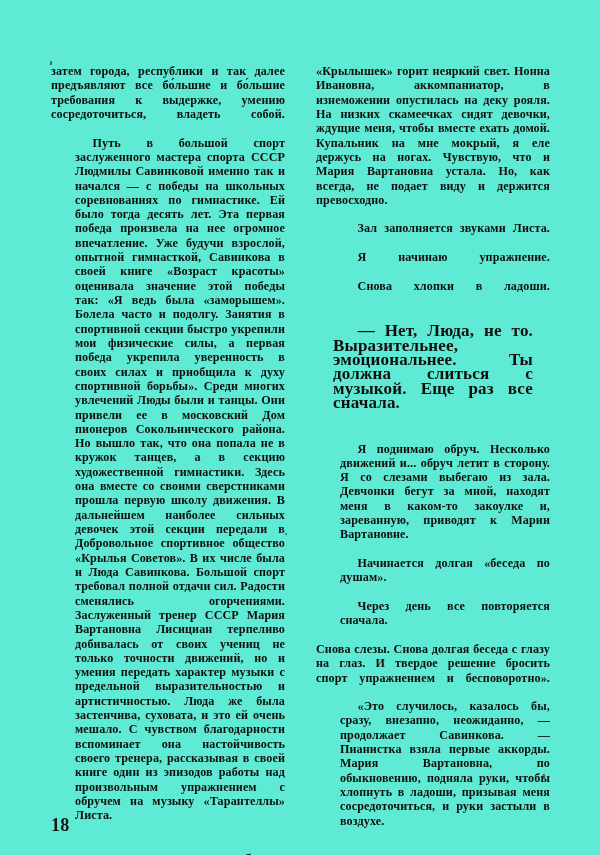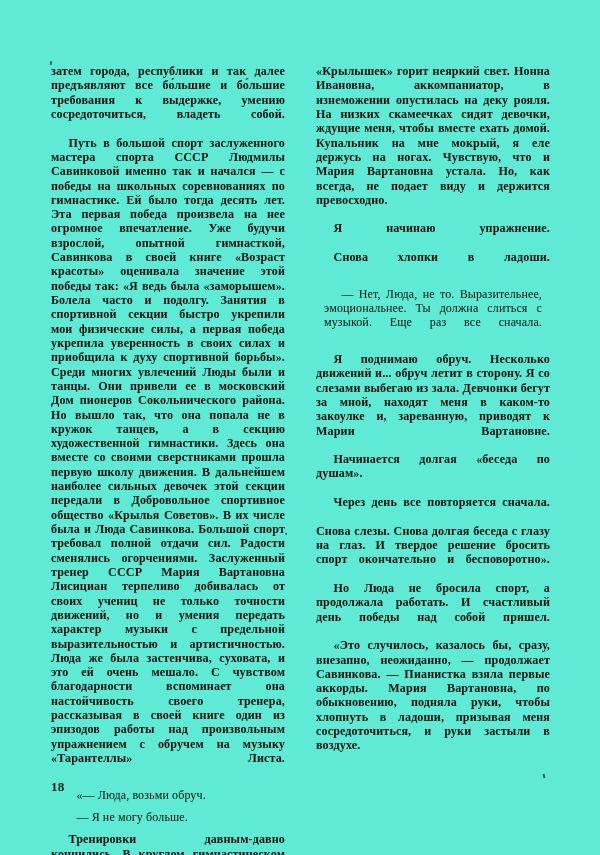--- a/index.html
+++ b/index.html
@@ -47,58 +47,59 @@
     text-justify: inter-word;
     color: #100f0d;
     font-weight: 600;
     letter-spacing: 0.01em;
     word-spacing: 0.02em;
     -webkit-font-smoothing: none;
   }
 
   .para.indent {
     text-indent: 1.45em;
+    margin-left: 24px;
   }
 
   
   .para::after {
     content: "";
     display: inline-block;
     width: 100%;
   }
 
   
   .dlg {
-    margin: 8px;
-    font-size: 12px;
+    margin: 17px;
+    font-size: 17px;
     line-height: 14.32px;
     text-align: left;
     text-indent: 1.45em;
     color: #100f0d;
-    font-weight: 400;
+    font-weight: 700;
     letter-spacing: 0.01em;
     white-space: nowrap;
   }
 
   .dlg.wrap {
     white-space: normal;
     text-align: justify;
   }
   .dlg.wrap::after {
     content: "";
     display: inline-block;
     width: 100%;
   }
 
   
   .folio {
     position: absolute;
     left: 51px;
-    top: 780px;
-    font-size: 13px;
+    top: 816px;
+    font-size: 18px;
     line-height: 1;
     font-weight: 600;
     color: #15140f;
     letter-spacing: 0.02em;
   }
 
   
   .speck {
     position: absolute;
     background: #3a3832;
@@ -142,28 +143,28 @@
     <div class="column" id="col-left">
         <p class="para">затем города, республики и так далее предъявляют все бо́льшие и бо́льшие требования к выдержке, умению сосредоточиться, владеть собой.</p>
         <p class="para indent">Путь в большой спорт заслуженного мастера спорта СССР Людмилы Савинковой именно так и начался — с победы на школьных соревнованиях по гимнастике. Ей было тогда десять лет. Эта первая победа произвела на нее огромное впечатление. Уже будучи взрослой, опытной гимнасткой, Савинкова в своей книге «Возраст красоты» оценивала значение этой победы так: «Я ведь была «заморышем». Болела часто и подолгу. Занятия в спортивной секции быстро укрепили мои физические силы, а первая победа укрепила уверенность в своих силах и приобщила к духу спортивной борьбы». Среди многих увлечений Люды были и танцы. Они привели ее в московский Дом пионеров Сокольнического района. Но вышло так, что она попала не в кружок танцев, а в секцию художественной гимнастики. Здесь она вместе со своими сверстниками прошла первую школу движения. В дальнейшем наиболее сильных девочек этой секции передали в Добровольное спортивное общество «Крылья Советов». В их числе была и Люда Савинкова. Большой спорт требовал полной отдачи сил. Радости сменялись огорчениями. Заслуженный тренер СССР Мария Вартановна Лисициан терпеливо добивалась от своих учениц не только точности движений, но и умения передать характер музыки с предельной выразительностью и артистичностью. Люда же была застенчива, суховата, и это ей очень мешало. С чувством благодарности вспоминает она настойчивость своего тренера, рассказывая в своей книге один из эпизодов работы над произвольным упражнением с обручем на музыку «Тарантеллы» Листа.</p>
         <p class="dlg">«— Люда, возьми обруч.</p>
         <p class="dlg">— Я не могу больше.</p>
         <p class="para indent">Тренировки давным-давно кончились. В круглом гимнастическом зале</p>
       </div>
 
     <div class="column" id="col-right">
         <p class="para">«Крылышек» горит неяркий свет. Нонна Ивановна, аккомпаниатор, в изнеможении опустилась на деку рояля. На низких скамеечках сидят девочки, ждущие меня, чтобы вместе ехать домой. Купальник на мне мокрый, я еле держусь на ногах. Чувствую, что и Мария Вартановна устала. Но, как всегда, не подает виду и держится превосходно.</p>
+        <p class="para indent">Зал заполняется звуками Листа.</p>
         <p class="para indent">Я начинаю упражнение.</p>
         <p class="para indent">Снова хлопки в ладоши.</p>
         <p class="dlg wrap">— Нет, Люда, не то. Выразительнее, эмоциональнее. Ты должна слиться с музыкой. Еще раз все сначала.</p>
         <p class="para indent">Я поднимаю обруч. Несколько движений и... обруч летит в сторону. Я со слезами выбегаю из зала. Девчонки бегут за мной, находят меня в каком-то закоулке и, зареванную, приводят к Марии Вартановне.</p>
         <p class="para indent">Начинается долгая «беседа по душам».</p>
         <p class="para indent">Через день все повторяется сначала.</p>
-        <p class="para">Снова слезы. Снова долгая беседа с глазу на глаз. И твердое решение бросить спорт окончательно и бесповоротно».</p>
-        <p class="para indent">Но Люда не бросила спорт, а продолжала работать. И счастливый день победы над собой пришел.</p>
+        <p class="para">Снова слезы. Снова долгая беседа с глазу на глаз. И твердое решение бросить спорт упражнением и бесповоротно».</p>
         <p class="para indent">«Это случилось, казалось бы, сразу, внезапно, неожиданно, — продолжает Савинкова. — Пианистка взяла первые аккорды. Мария Вартановна, по обыкновению, подняла руки, чтобы хлопнуть в ладоши, призывая меня сосредоточиться, и руки застыли в воздухе.</p>
       </div>
 
   </div>
 
   <div class="folio">18</div>
 
 </div>
 
 </body></html>

